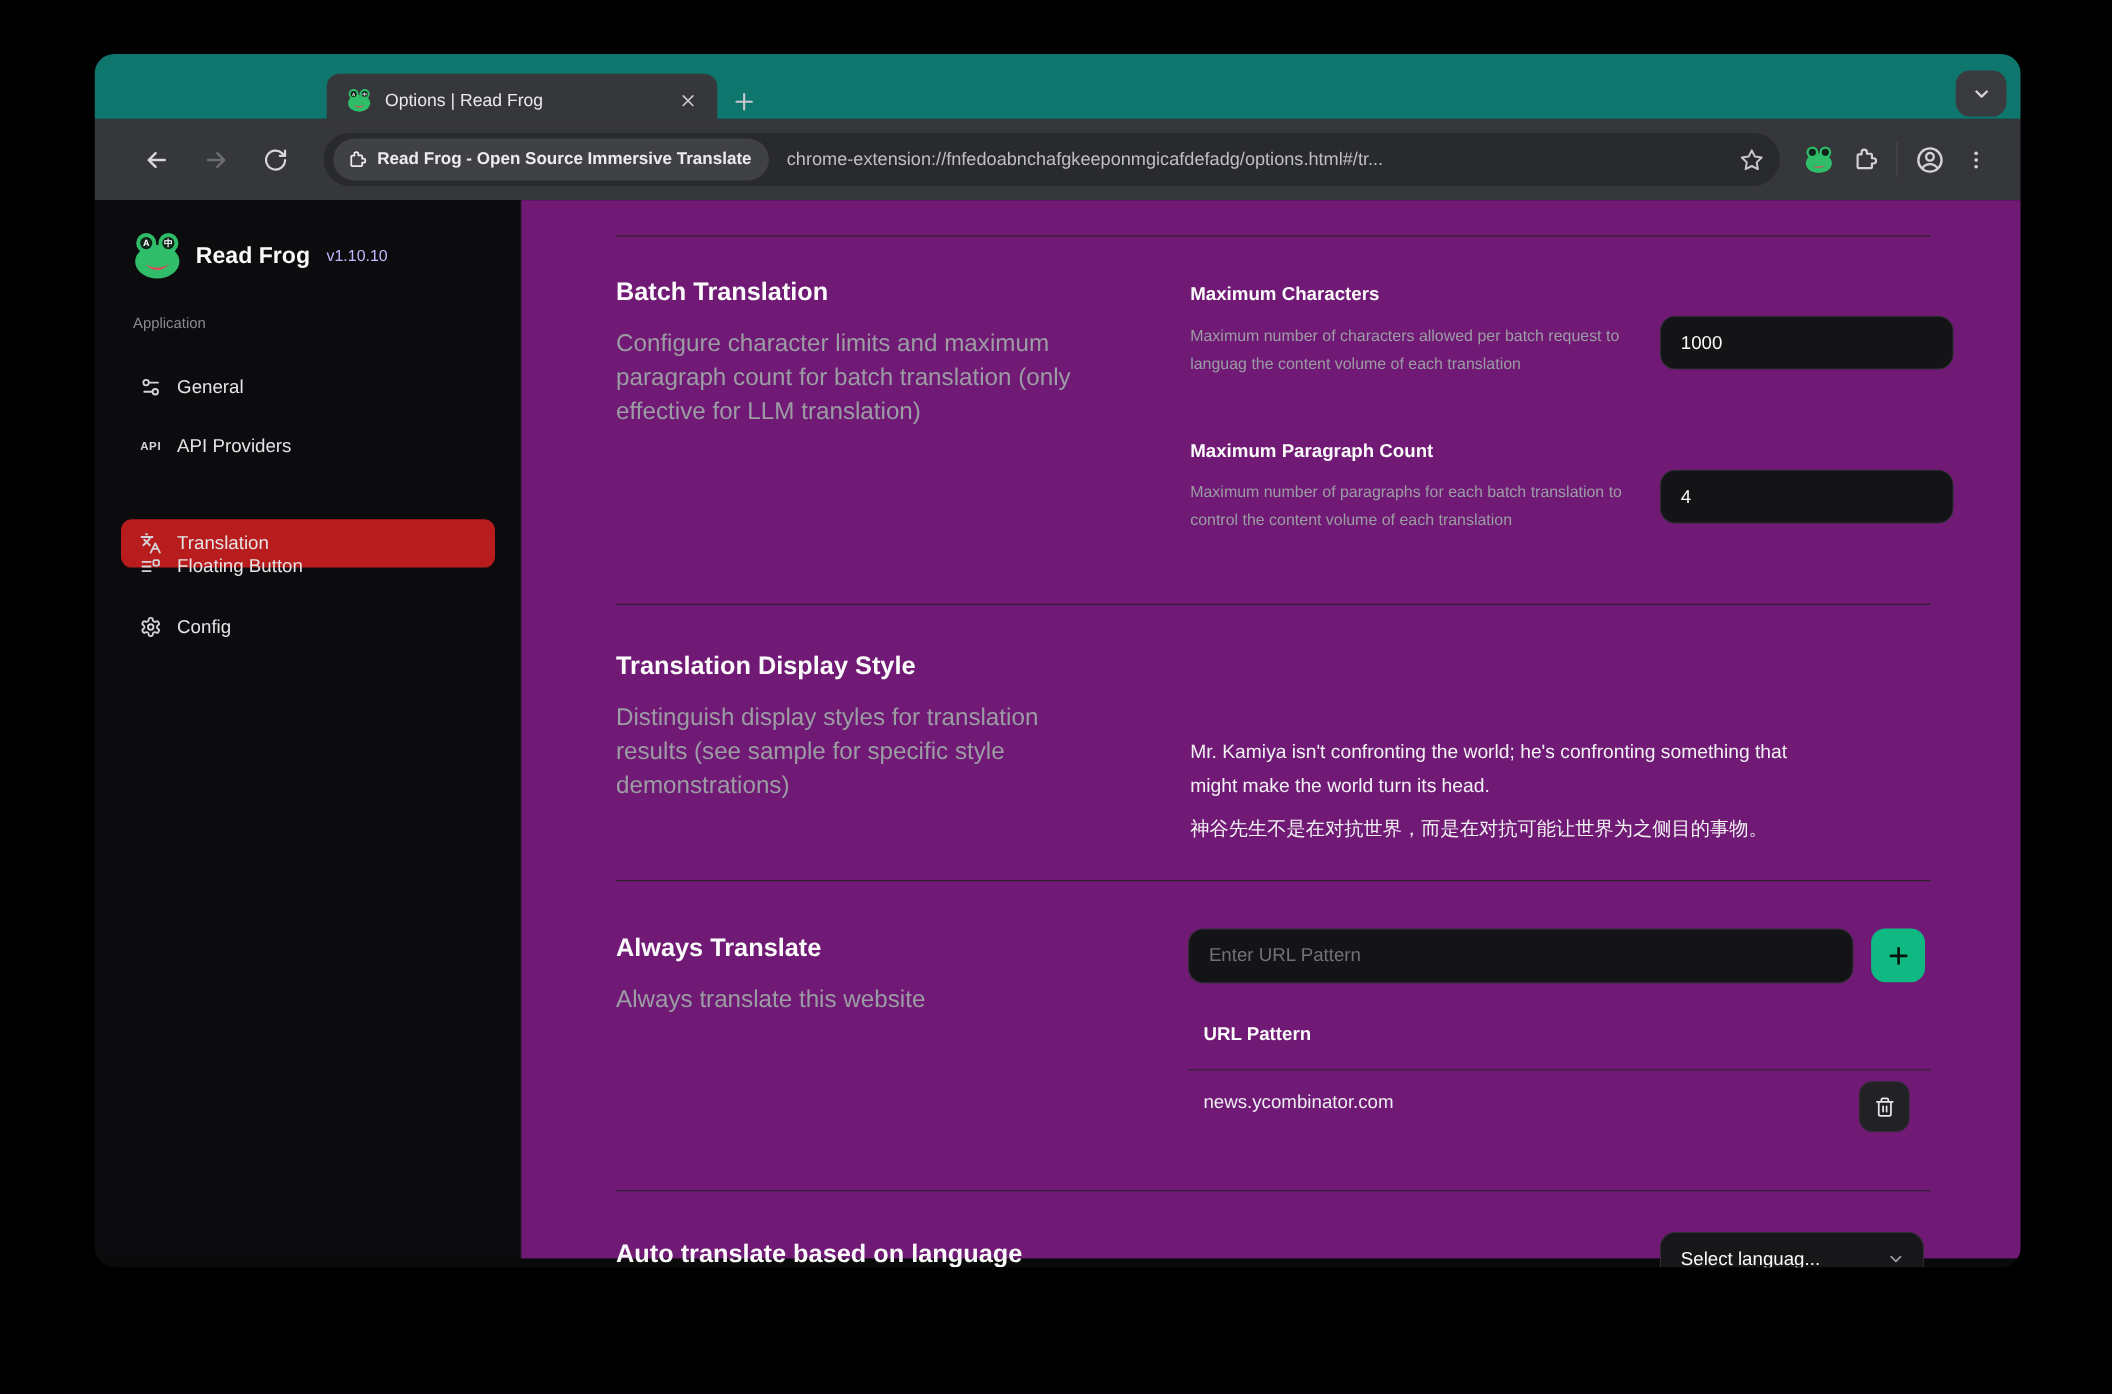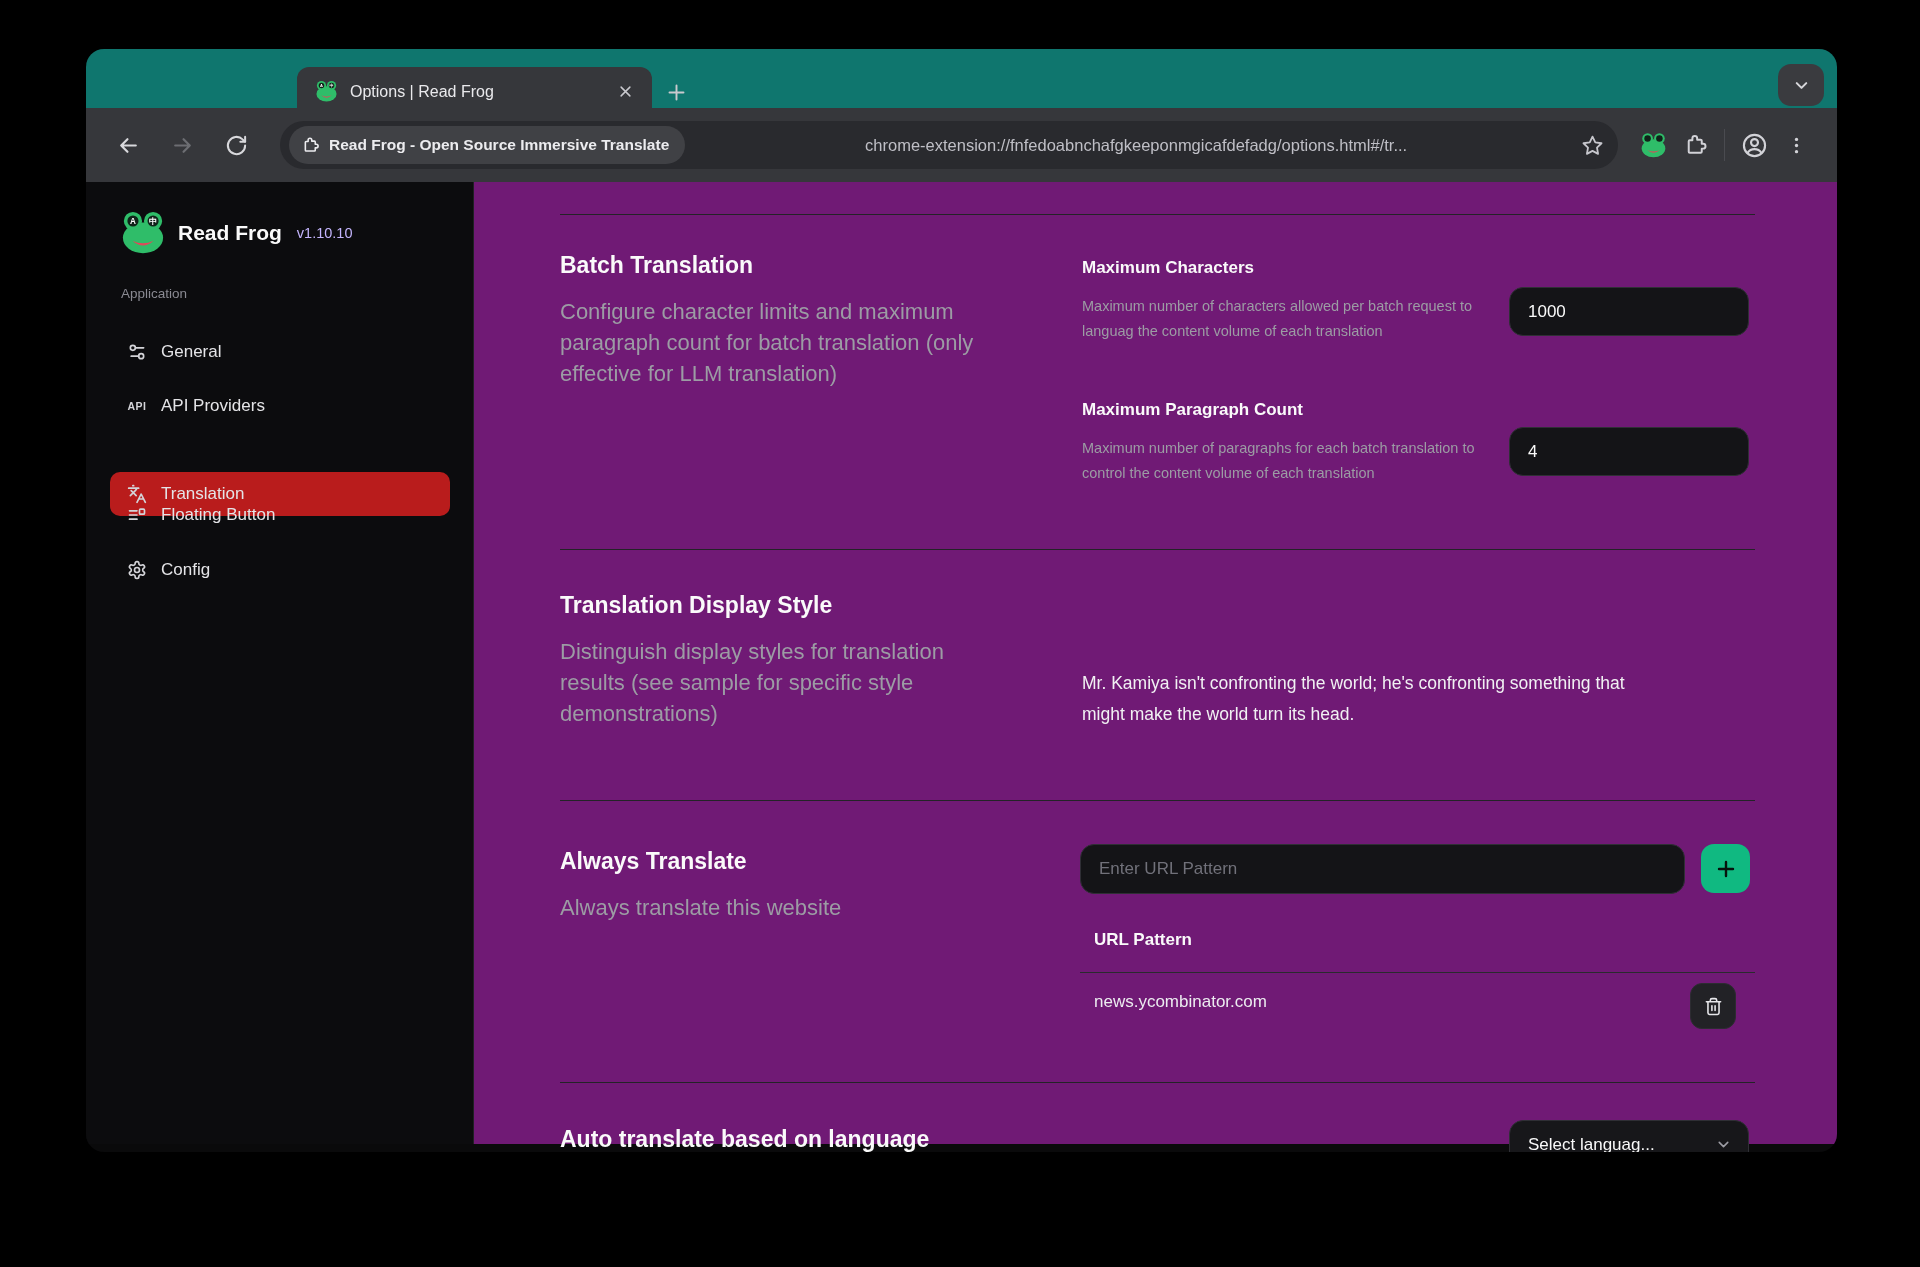--- a/index.html
+++ b/index.html
@@ -16,21 +16,21 @@
     background:#36373b; border-radius:12px 12px 0 0; display:flex; align-items:center; padding:0 14px 0 18px; }
   .tab-title { flex:1; margin-left:12px; font-size:16px; color:#e9e9ec; white-space:nowrap; overflow:hidden; }
   .tab-close { width:26px; height:26px; display:flex; align-items:center; justify-content:center;
     color:#c9c9ce; border-radius:6px; }
   .newtab { position:absolute; left:574px; top:27px; width:32px; height:32px; display:flex;
     align-items:center; justify-content:center; color:#c9c9ce; border-radius:8px; }
   .tabsearch { position:absolute; right:13px; top:15px; width:46px; height:42px; background:#3a3b3f;
     border-radius:13px; display:flex; align-items:center; justify-content:center; color:#d6d6da; }
 
   
-  .toolbar { height:74px; background:#36373b; display:flex; align-items:center; padding:0 20px 0 10px;text-align:center; }
+  .toolbar { height:74px; background:#36373b; display:flex; align-items:center; padding:0 20px 0 24px; }
   .navbtn { width:44px; height:44px; display:flex; align-items:center; justify-content:center;
     color:#d8d8dc; margin-left:10px; border-radius:50%; }
   .navbtn.disabled { color:#6c6d72; }
   .urlbar { flex:1; height:48px; margin-left:22px; margin-right:14px; background:#292a2e;
     border-radius:24px; display:flex; align-items:center; padding:0 14px 0 9px; min-width:0; }
   .sitechip { height:38px; background:#404145; border-radius:19px; display:flex; align-items:center;
     padding:0 16px 0 12px; color:#ececef; flex-shrink:0; }
   .sitechip-label { margin-left:9px; font-size:15.5px; font-weight:700; white-space:nowrap; }
   .urltext { margin-left:16px; flex:1; font-size:16.5px; color:#bfbfc6; white-space:nowrap;
     overflow:hidden; min-width:0; }
@@ -53,21 +53,21 @@
   .nav-item.active { background:#b91c1c;margin-top:33px; }
   .api-badge { font-size:10.5px; font-weight:700; letter-spacing:.5px; }
 
   
   .content { position:relative; flex:1; background:#701a75; }
   .sep { position:absolute; left:86px; width:1195px; height:1px; background:#232327; }
   .sec-title { position:absolute; left:86px; font-size:23px; font-weight:700; color:#fafafa; }
   .sec-desc { position:absolute; left:86px; width:440px; font-size:22px; line-height:31px; color:#9c9ca4; }
   .fld-label { position:absolute; left:608px; font-size:17px; font-weight:600; color:#fafafa; }
   .fld-desc { position:absolute; left:608px; width:410px; font-size:14.5px; line-height:25px; color:#9c9ca4; }
-  .txt-input { position:absolute; left:1035px; width:240px; height:49px; border-radius:14px;
+  .txt-input { position:absolute; left:1035px; width:267px; height:49px; border-radius:14px;
     border:1px solid #2f2f35; background:#141417; color:#fafafa; font-size:17px; padding:0 18px;
     font-family:"Liberation Sans", sans-serif; outline:none; }
   .select { position:absolute; left:1035px; width:240px; height:49px; border-radius:14px;
     border:1px solid #2f2f35; background:#17171a; color:#fafafa; font-size:17px;
     display:flex; align-items:center; padding:0 16px 0 18px; }
   .select .sel-val { flex:1; white-space:nowrap; overflow:hidden; }
   .select .chev { color:#9c9ca4; flex-shrink:0; }
   .sample { position:absolute; left:608px; width:570px; font-size:17.5px; line-height:31px; color:#f1f1f3; }
   .url-input { position:absolute; left:606px; top:662px; width:605px; height:50px; border-radius:14px;
     border:1px solid #2f2f35; background:#141417; color:#fafafa; font-size:17px; padding:0 18px;
@@ -267,20 +267,21 @@
       <p class="fld-desc" style="top:254px">Maximum number of paragraphs for each batch translation to control the content volume of each translation</p>
       <input class="txt-input" style="top: 245px;" value="4">
 
       <div class="sep" style="top:367px"></div>
 
       <h2 class="sec-title" style="top:410px">Translation Display Style</h2>
       <p class="sec-desc" style="top:454px">Distinguish display styles for translation results (see sample for specific style demonstrations)</p>
 
 
       <p class="sample" style="top:486px">Mr. Kamiya isn't confronting the world; he's confronting something that might make the world turn its head.</p>
+      <p class="sample" style="top:556px">神谷先生不是在对抗世界，而是在对抗可能让世界为之侧目的事物。</p>
 
       <div class="sep" style="top:618px"></div>
 
       <h2 class="sec-title" style="top:666px">Always Translate</h2>
       <p class="sec-desc" style="top:710px">Always translate this website</p>
 
       <input class="url-input" placeholder="Enter URL Pattern" style="">
       <button class="add-btn">
         <svg width="24" height="24" viewBox="0 0 24 24" fill="none" stroke="currentColor" stroke-width="2.4" stroke-linecap="round">
             <path d="M12 5v14M5 12h14"></path>

